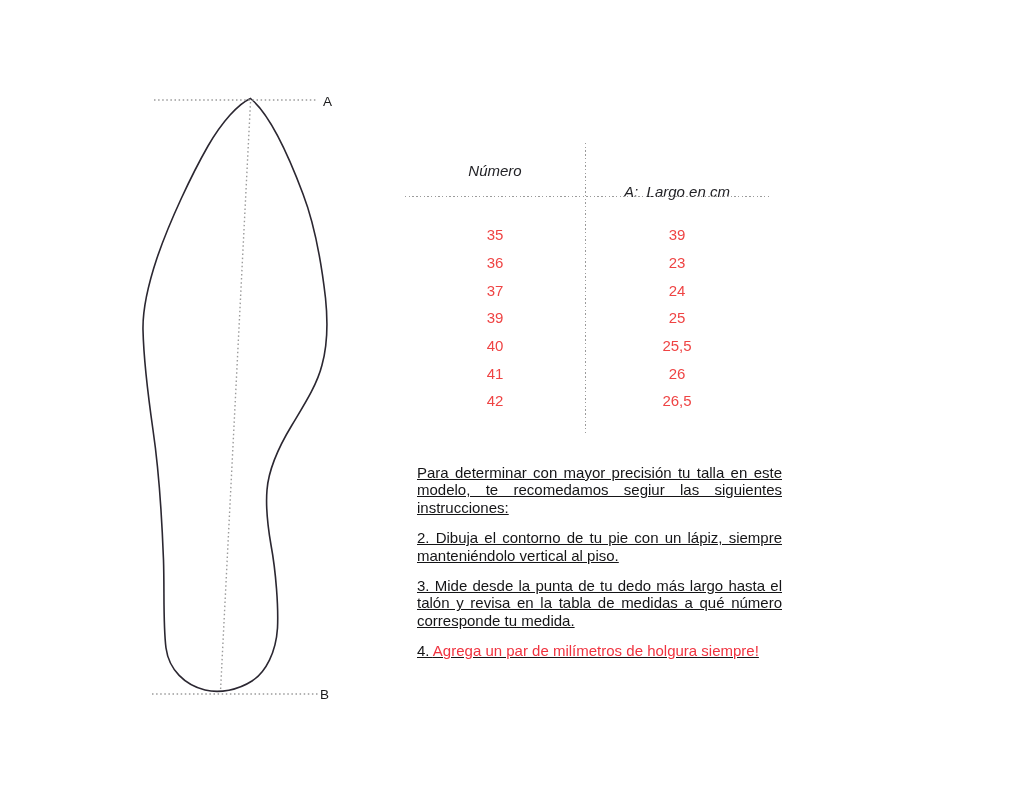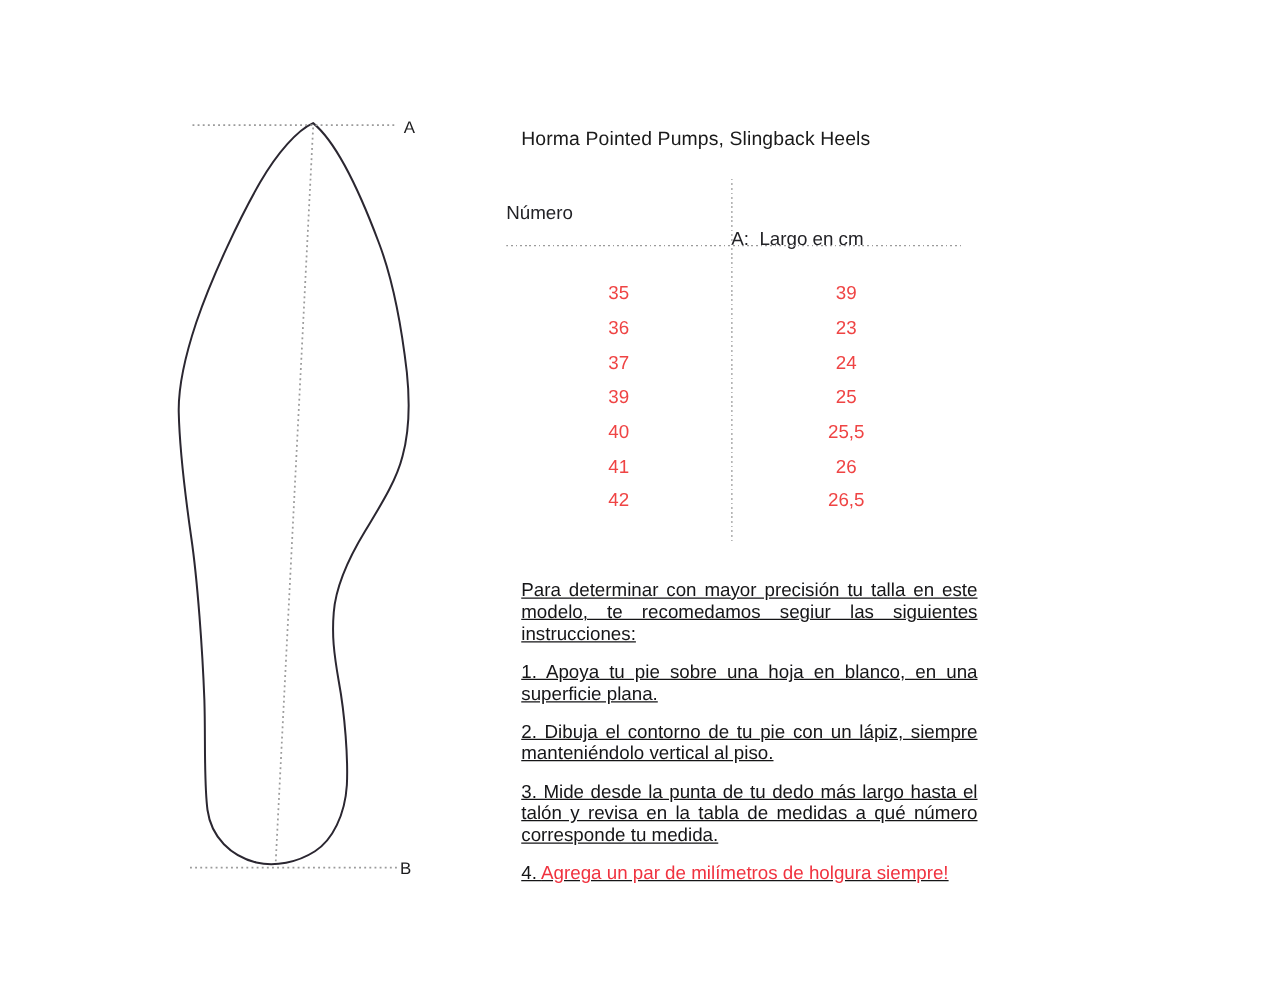--- a/index.html
+++ b/index.html
@@ -16,21 +16,21 @@
 
   
   .title {
     position:absolute; left:417px; top:103px;
     font-size:15.5px; color:#1a1a1a; letter-spacing:0.1px;
   }
 
   
   .size-table { position:absolute; left:405px; top:140px; width:364px; height:312px; }
   .thead { display:flex; padding-top:22px; }
-  .th { font-size:15px; color:#222226; }
+  .th { font-size:15px; text-align:center; color:#222226;font-style:italic; }
   .th.c1 { width:180px; }
   .th.c2 { flex:1; white-space:pre;margin-top:21px; }
   .hrule {
     position:absolute; left:0; top:56px; width:364px; height:1.4px;
     background:repeating-linear-gradient(to right, #9b9b9b 0 1.4px, transparent 1.4px 3.7px);
   }
   .vrule {
     position:absolute; left:180px; top:3px; width:1.4px; height:290px;
     background:repeating-linear-gradient(to bottom, #9b9b9b 0 1.4px, transparent 1.4px 3.7px);
   }
@@ -74,21 +74,20 @@
              C 327.5 345, 328 322, 325.5 298
              C 322.5 272, 316 228, 303 194
              C 291 162, 272 116, 250.5 98.5 Z" fill="none" stroke="#2b2731" stroke-width="1.6" stroke-linecap="round"></path>
     <line x1="154" y1="100" x2="318" y2="100" stroke="#9b9b9b" stroke-width="1.4" stroke-dasharray="1.5 2.6"></line>
     <line x1="152" y1="694" x2="318" y2="694" stroke="#9b9b9b" stroke-width="1.4" stroke-dasharray="1.5 2.6"></line>
     <line x1="250.5" y1="102" x2="220.5" y2="691" stroke="#9b9b9b" stroke-width="1.4" stroke-dasharray="1.5 2.6"></line>
     <text data-bind="diagram.label_top" class="svg-label" x="323" y="106">A</text>
     <text data-bind="diagram.label_bottom" class="svg-label" x="320" y="699">B</text>
   </svg>
 
-  <div class="title" data-bind="product.title">Horma Pointed Pumps, Slingback Heels</div>
 
   <div class="size-table">
     <div class="thead">
       <div class="th c1" data-bind="size_table.header_size">Número</div>
       <div class="th c2" data-bind="size_table.header_length">A:  Largo en cm</div>
     </div>
     <div class="hrule"></div>
     <div class="vrule"></div>
     <div class="rows">
       <div class="trow">
@@ -117,19 +116,18 @@
       </div>
       <div class="trow">
         <div class="td c1" data-bind="size_table.rows.7.size">42</div>
         <div class="td c2" data-bind="size_table.rows.7.length">26,5</div>
       </div>
     </div>
   </div>
 
   <div class="instructions">
     <p data-bind="instructions.intro">Para determinar con mayor precisión tu talla en este modelo, te recomedamos segiur las siguientes instrucciones:</p>
-    <p data-bind="instructions.step1">1. Apoya tu pie sobre una hoja en blanco, en una superficie plana.</p>
     <p data-bind="instructions.step2">2. Dibuja el contorno de tu pie con un lápiz, siempre manteniéndolo vertical al piso.</p>
     <p data-bind="instructions.step3">3. Mide desde la punta de tu dedo más largo hasta el talón y revisa en la tabla de medidas a qué número corresponde tu medida.</p>
     <p><span data-bind="instructions.step4_number">4. </span><span class="step4-text" data-bind="instructions.step4_text" data-bind-color="instructions.highlight_color" style="color: rgb(240, 50, 63);">Agrega un par de milímetros de holgura siempre!</span></p>
   </div>
 
 </div>
 
 </body></html>

